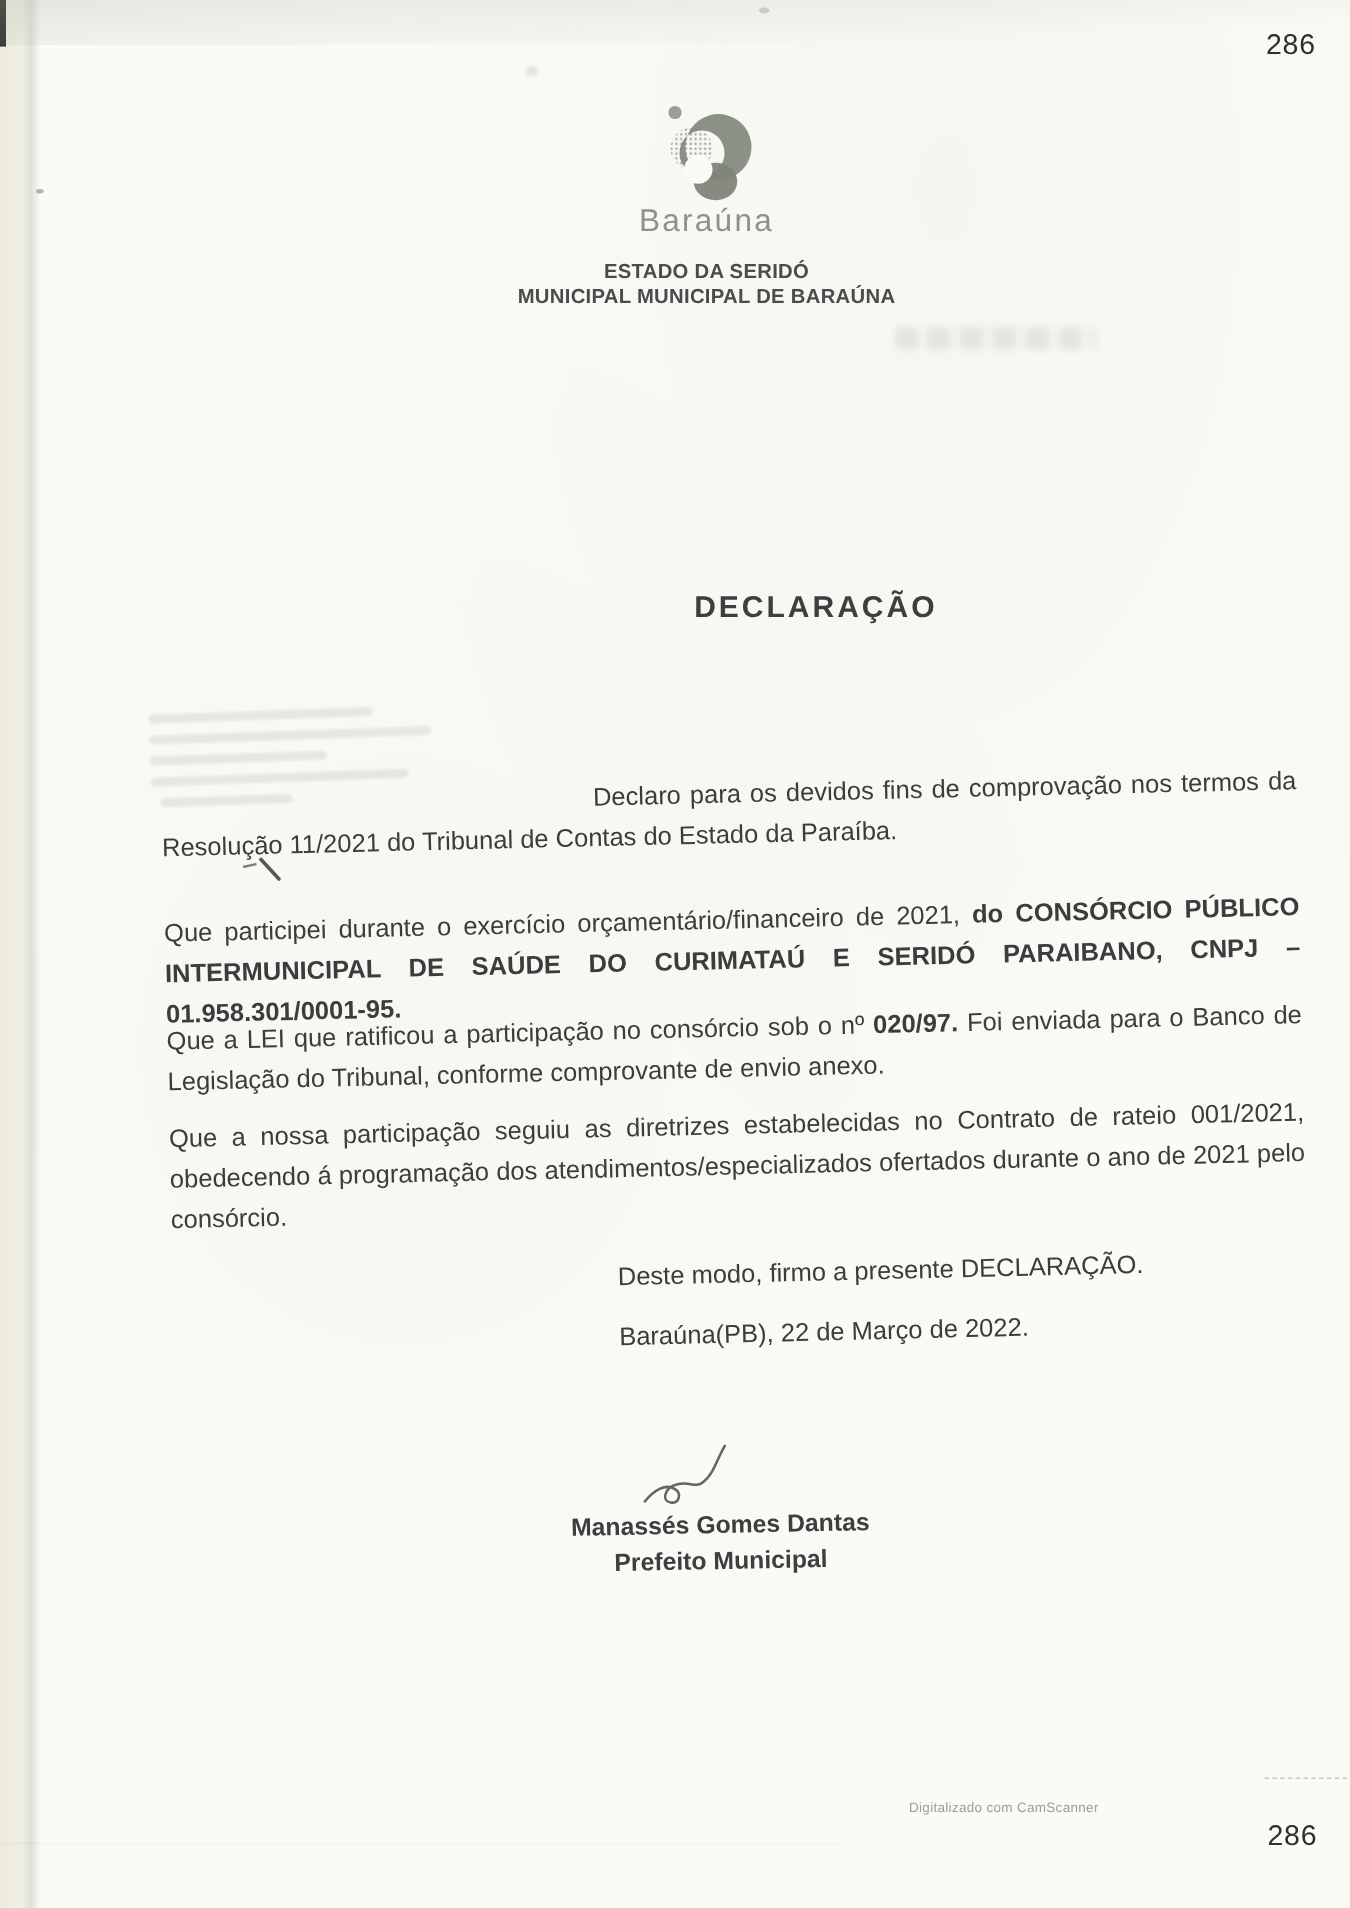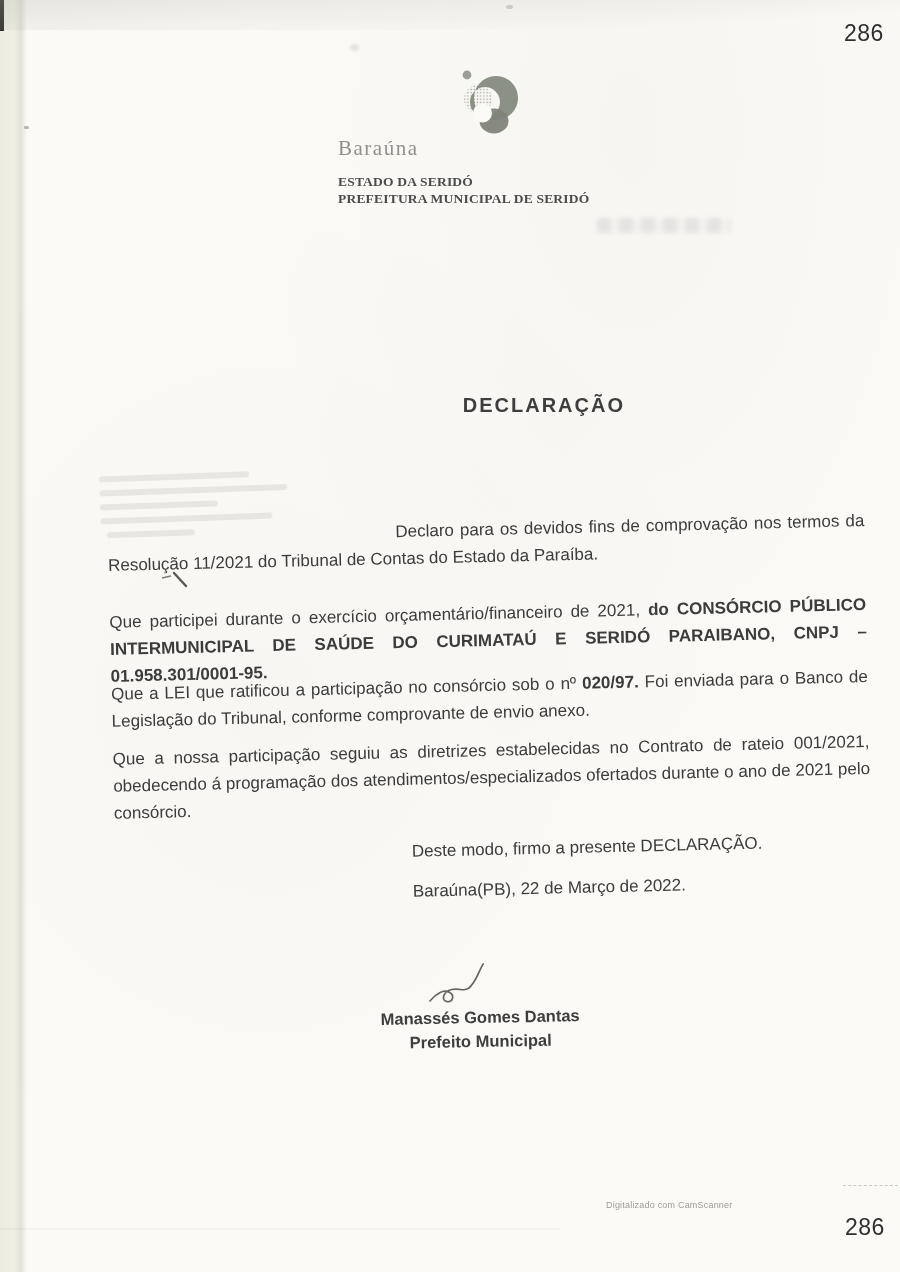--- a/index.html
+++ b/index.html
@@ -16,26 +16,26 @@
     background:linear-gradient(to right,#edecdf 0%,#f0efe4 70%,#e4e3d6 100%);}
   .edge-shadow{position:absolute;left:20px;top:0;width:7px;height:1272px;
     background:linear-gradient(to right,rgba(120,118,105,0.22),rgba(120,118,105,0));}
   .corner-mark{position:absolute;left:0;top:0;width:4px;height:31px;background:#2b2b28;}
   .edge-speck{position:absolute;left:24px;top:126px;width:5px;height:3px;background:rgba(60,60,55,0.35);border-radius:2px;}
   .top-sheen{position:absolute;left:0;top:0;width:100%;height:30px;
     background:linear-gradient(177deg,rgba(176,176,170,0.28),rgba(176,176,170,0) 80%);}
   .speck-a{position:absolute;left:506px;top:5px;width:7px;height:4px;background:rgba(90,90,85,0.25);border-radius:50%;}
   .speck-b{position:absolute;left:350px;top:44px;width:9px;height:7px;background:rgba(90,90,85,0.12);border-radius:50%;filter:blur(1px);}
 
-  .pagenum{position:absolute;font-size:23px;color:#2f2f2f;letter-spacing:0.5px;}
+  .pagenum{position:absolute;font-size:19px;color:#2f2f2f;letter-spacing:0.5px;}
   .pagenum-top{left:844px;top:20px;}
   .pagenum-bottom{left:845px;top:1214px;}
 
   
-  .letterhead{position:absolute;left:338px;top:66px;width:300px;font-family:Liberation Serif, serif;}
+  .letterhead{position:absolute;left:321px;top:66px;width:300px;text-align:center;}
   .logo-mark{display:block;margin:0 auto;}
   .logo-caption{font-size:21px;color:#8f8f8d;letter-spacing:1.5px;margin-top:-2px;}
   .org-lines{margin-top:12px;font-weight:bold;font-size:13.5px;line-height:17px;color:#4b4b4b;letter-spacing:0.2px;}
 
   
   .ghost-blob{position:absolute;left:597px;top:218px;width:134px;height:15px;border-radius:3px;
     background:repeating-linear-gradient(90deg,rgba(130,132,140,0.20) 0 14px,rgba(130,132,140,0.05) 14px 22px);
     filter:blur(2px);opacity:0.8;}
   .ghost-lines{position:absolute;left:100px;top:473px;width:200px;transform:rotate(-2deg);}
   .ghost-lines div{height:6px;margin-bottom:8px;border-radius:3px;background:rgba(110,112,108,0.13);filter:blur(0.7px);}
@@ -92,21 +92,21 @@
       </defs>
       <circle cx="29" cy="9" r="4.4" fill="#8f948a" opacity="0.9"></circle>
       <circle cx="40" cy="33" r="14" fill="url(#stip)" opacity="0.85"></circle>
       <path fill-rule="evenodd" fill="#868b80" opacity="0.95" d="M58,10 a22,22 0 1,1 -0.02,0 Z M47,21 a15,15 0 1,0 0.02,0 Z"></path>
       <ellipse cx="56" cy="55" rx="14.5" ry="12.5" fill="#7f8479" opacity="0.95"></ellipse>
       <circle cx="44.5" cy="47" r="9.5" fill="#fbfaf6"></circle>
     </svg>
     <div class="logo-caption">Baraúna</div>
     <div class="org-lines">
       <div>ESTADO DA SERIDÓ</div>
-      <div>PREFEITURA MUNICIPAL DE SERIDÓ</div>
+      <div>MUNICIPAL MUNICIPAL DE BARAÚNA</div>
     </div>
   </div>
 
   <div class="ghost-blob"></div>
   <div class="ghost-lines">
     <div class="gl1"></div>
       <div class="gl2"></div>
       <div class="gl3"></div>
       <div class="gl4"></div>
       <div class="gl5"></div>

